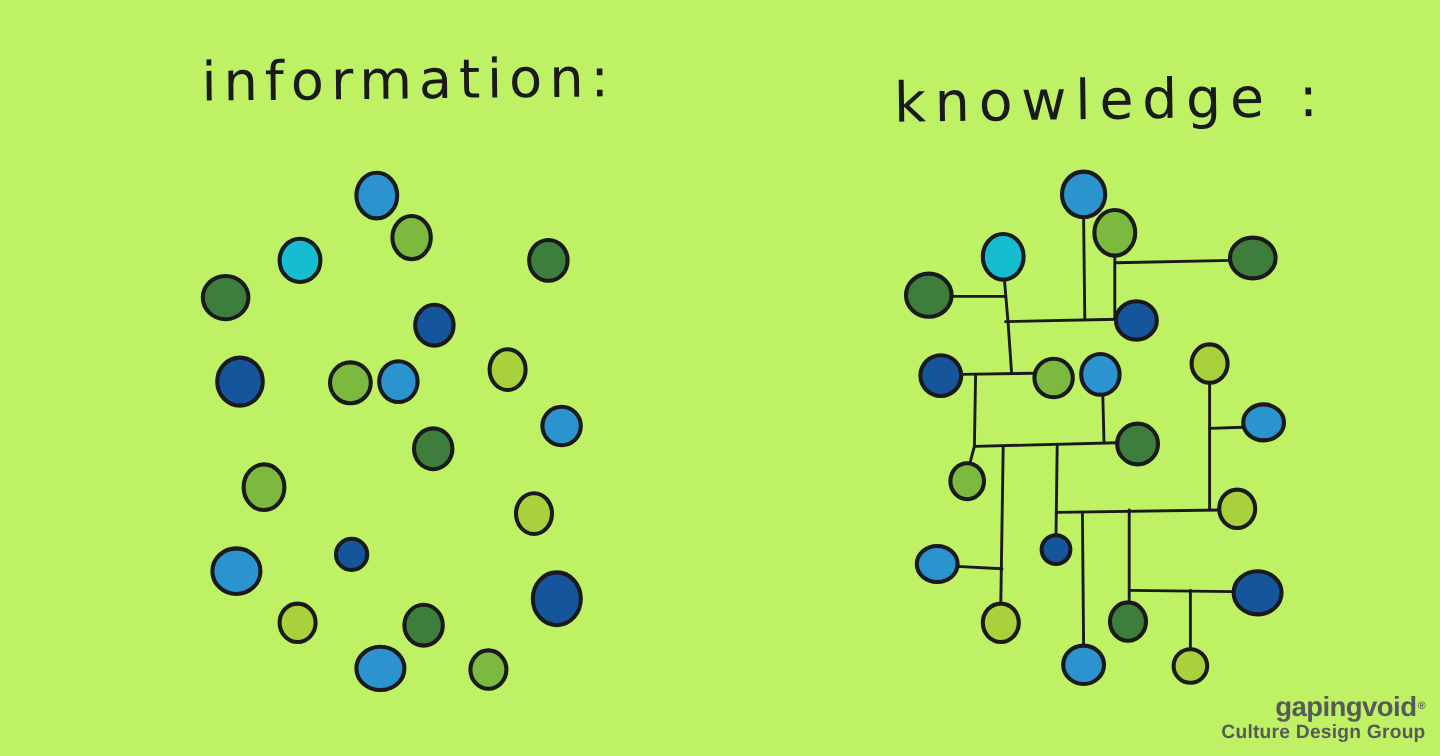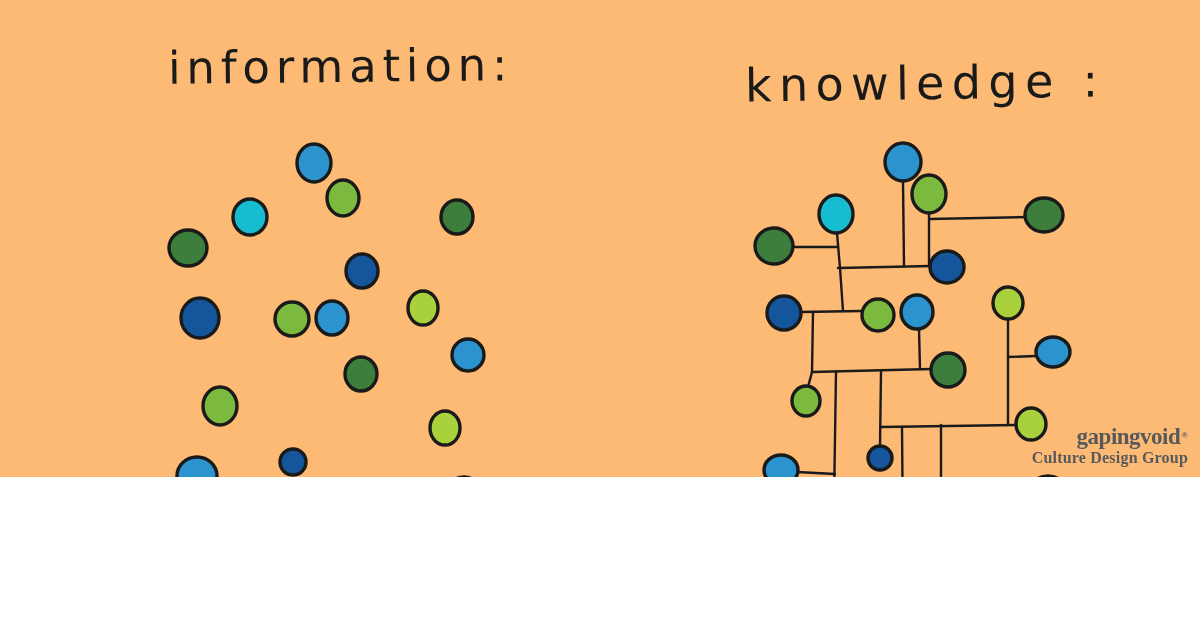--- a/index.html
+++ b/index.html
@@ -1,19 +1,19 @@
 <!DOCTYPE html>
 <html><head>
 <meta charset="utf-8">
 <style>
   html,body{margin:0;padding:0;background:#ffffff;}
   #stage{
     position:relative;
-    width:1200px;height:477px;
-    background:#fdba74;
+    width:1200px;height:630px;
+    background:#bef264;
     overflow:hidden;
     font-family:"DejaVu Sans", sans-serif;
   }
   .hand-title{
     position:absolute;
     color:#1a1a1a;
     font-family:"DejaVu Sans", sans-serif;
     font-weight:400;
     white-space:nowrap;
     user-select:none;
@@ -29,21 +29,21 @@
     font-size:46px;
     letter-spacing:0.16em;
     transform:rotate(-0.8deg);
   }
   #scene{position:absolute;left:0;top:0;}
   #logo{
     position:absolute;
     right:12px;bottom:10px;
     text-align:right;
     line-height:1.04;
-    font-family:Liberation Serif, serif;
+    font-family:Liberation Sans, sans-serif;
   }
   #logo .brand{
     font-size:23px;
     font-weight:700;
     letter-spacing:-0.5px;
   }
   #logo .reg{
     font-size:9px;
     font-weight:700;
     vertical-align:super;

